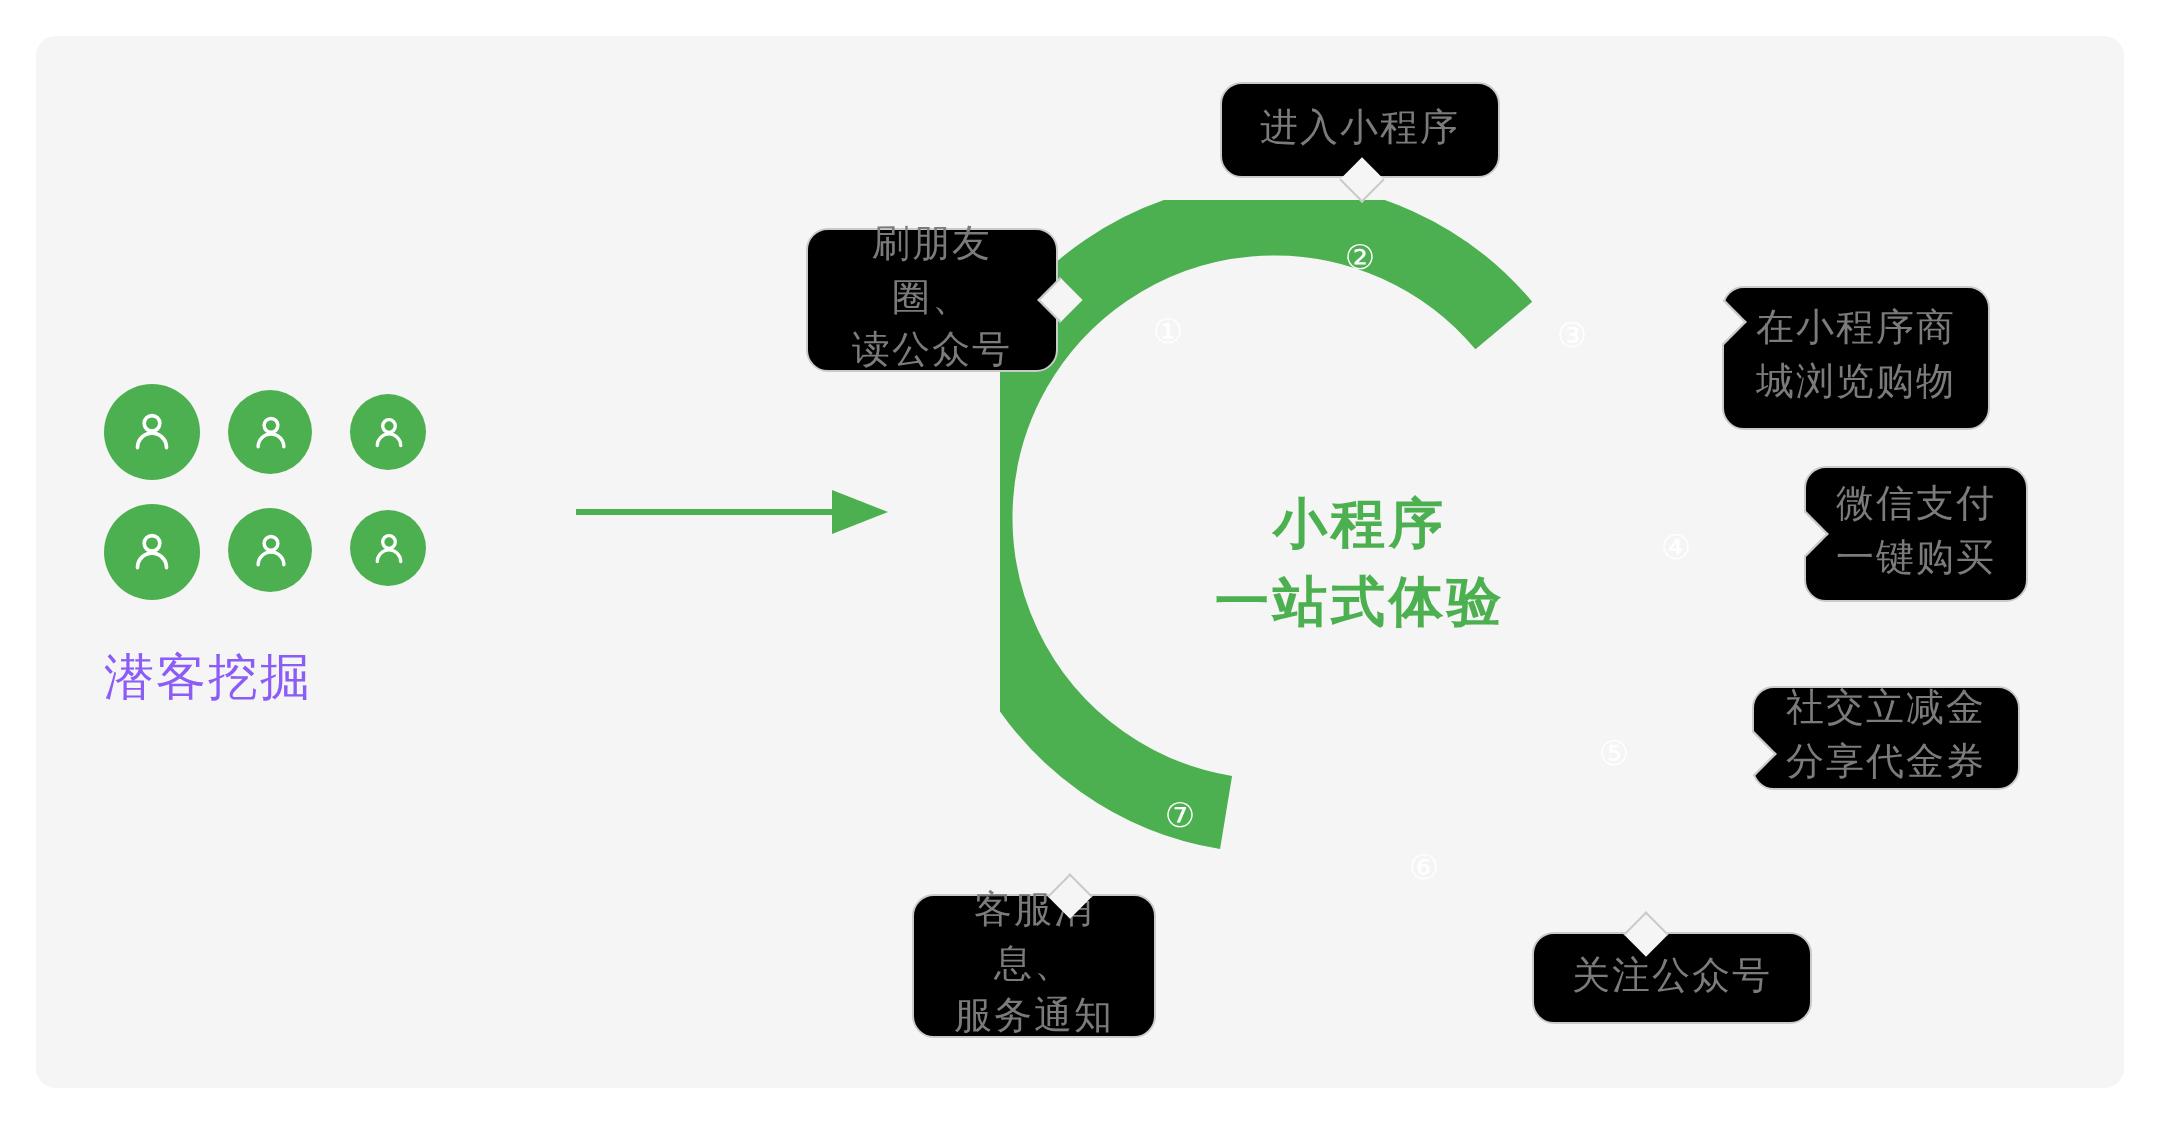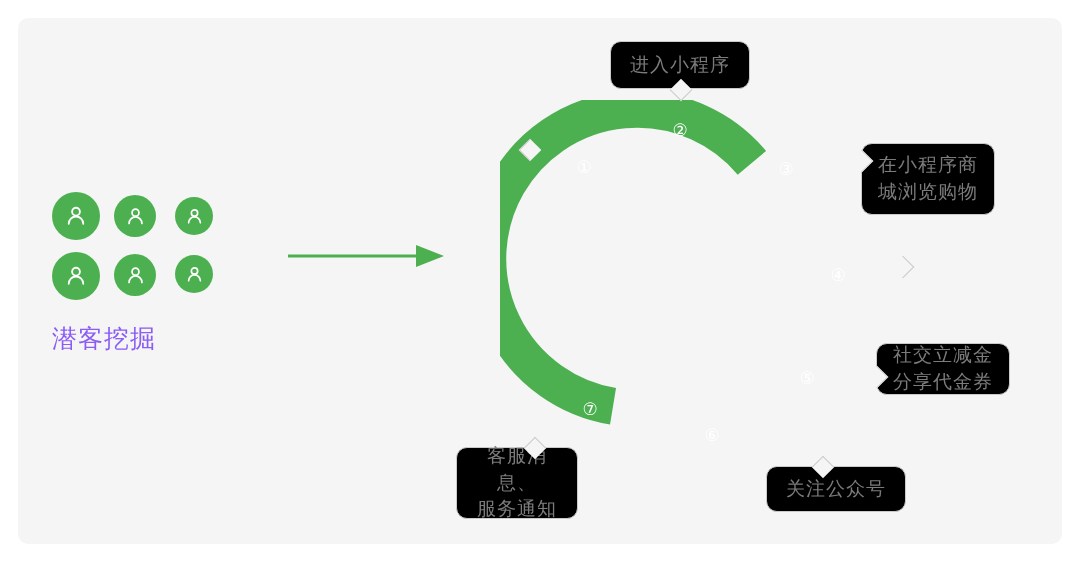--- a/index.html
+++ b/index.html
@@ -187,30 +187,36 @@
   </div>
 
   <div class="step-num abs" style="left:584px;top:167px;">①</div>
   <div class="step-num abs" style="left:680px;top:130px;">②</div>
   <div class="step-num abs" style="left:786px;top:169px;">③</div>
   <div class="step-num abs" style="left:838px;top:275px;">④</div>
   <div class="step-num abs" style="left:807px;top:378px;">⑤</div>
   <div class="step-num abs" style="left:712px;top:435px;">⑥</div>
   <div class="step-num abs" style="left:590px;top:409px;">⑦</div>
 
+  <div id="center-text" class="abs" style="white-space: pre-line;">小程序
+一站式体验</div>
 
   <div class="callout" style="left:610px;top:41px;width:140px;height:48px;display:flex;align-items:center;justify-content:center;">进入小程序</div>
   <div class="tail down" style="left:673px;top:82px;"></div>
 
+  <div class="callout" style="left:403px;top:114px;width:126px;height:72px;display:flex;align-items:center;justify-content:center;">刷朋友圈、
+读公众号</div>
   <div class="tail right" style="left:522px;top:142px;"></div>
 
   <div class="callout" style="left:861px;top:143px;width:134px;height:72px;display:flex;align-items:center;justify-content:center;">在小程序商
 城浏览购物</div>
   <div class="tail left" style="left:854px;top:153px;"></div>
 
+  <div class="callout" style="left:902px;top:233px;width:112px;height:68px;display:flex;align-items:center;justify-content:center;">微信支付
+一键购买</div>
   <div class="tail left" style="left:895px;top:259px;"></div>
 
   <div class="callout" style="left:876px;top:343px;width:134px;height:52px;display:flex;align-items:center;justify-content:center;">社交立减金
 分享代金券</div>
   <div class="tail left" style="left:869px;top:369px;"></div>
 
   <div class="callout" style="left:766px;top:466px;width:140px;height:46px;display:flex;align-items:center;justify-content:center;font-family:Liberation Serif, serif;">关注公众号</div>
   <div class="tail up" style="left:815px;top:459px;"></div>
 
   <div class="callout" style="left:456px;top:447px;width:122px;height:72px;display:flex;align-items:center;justify-content:center;">客服消息、

